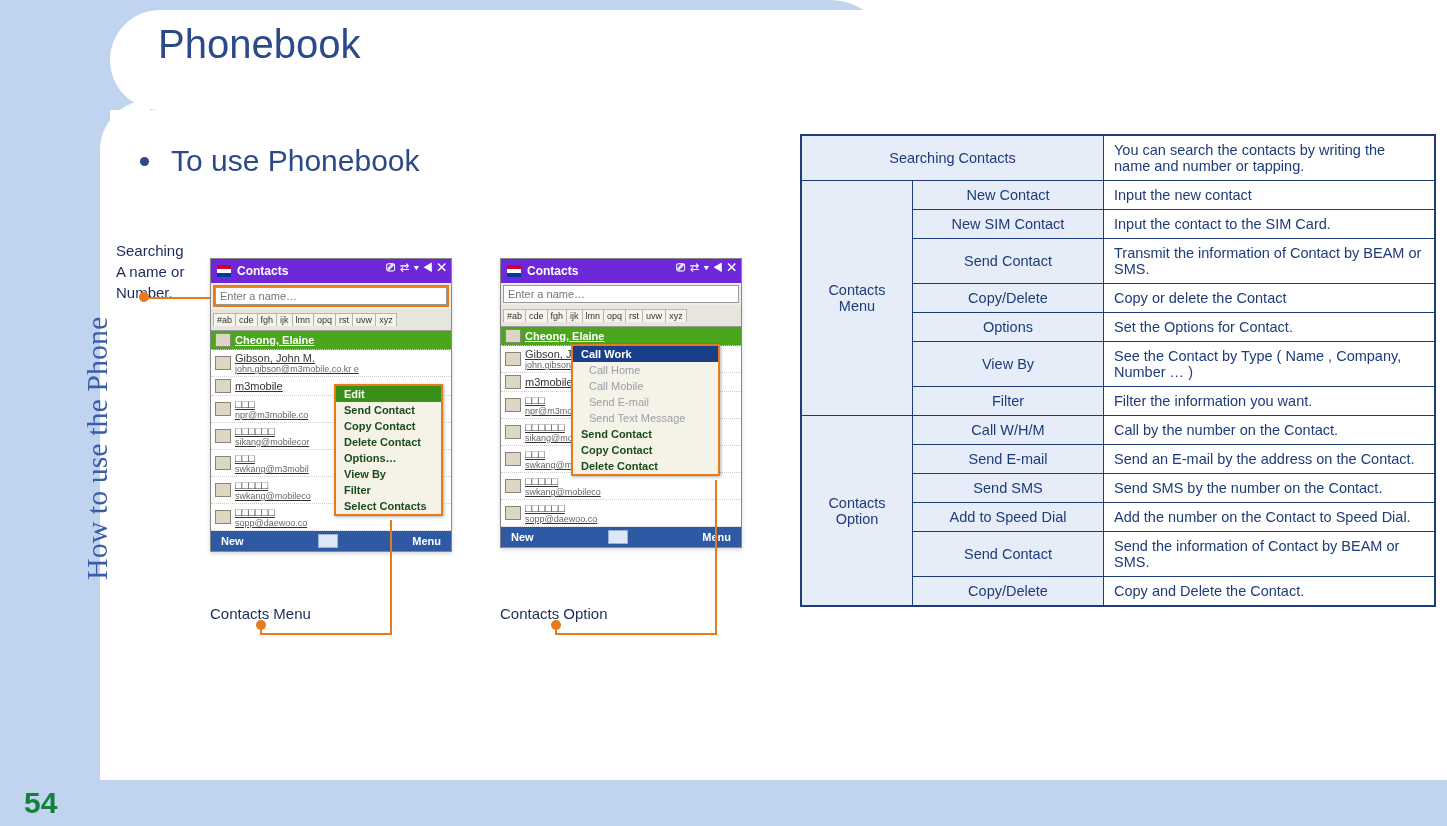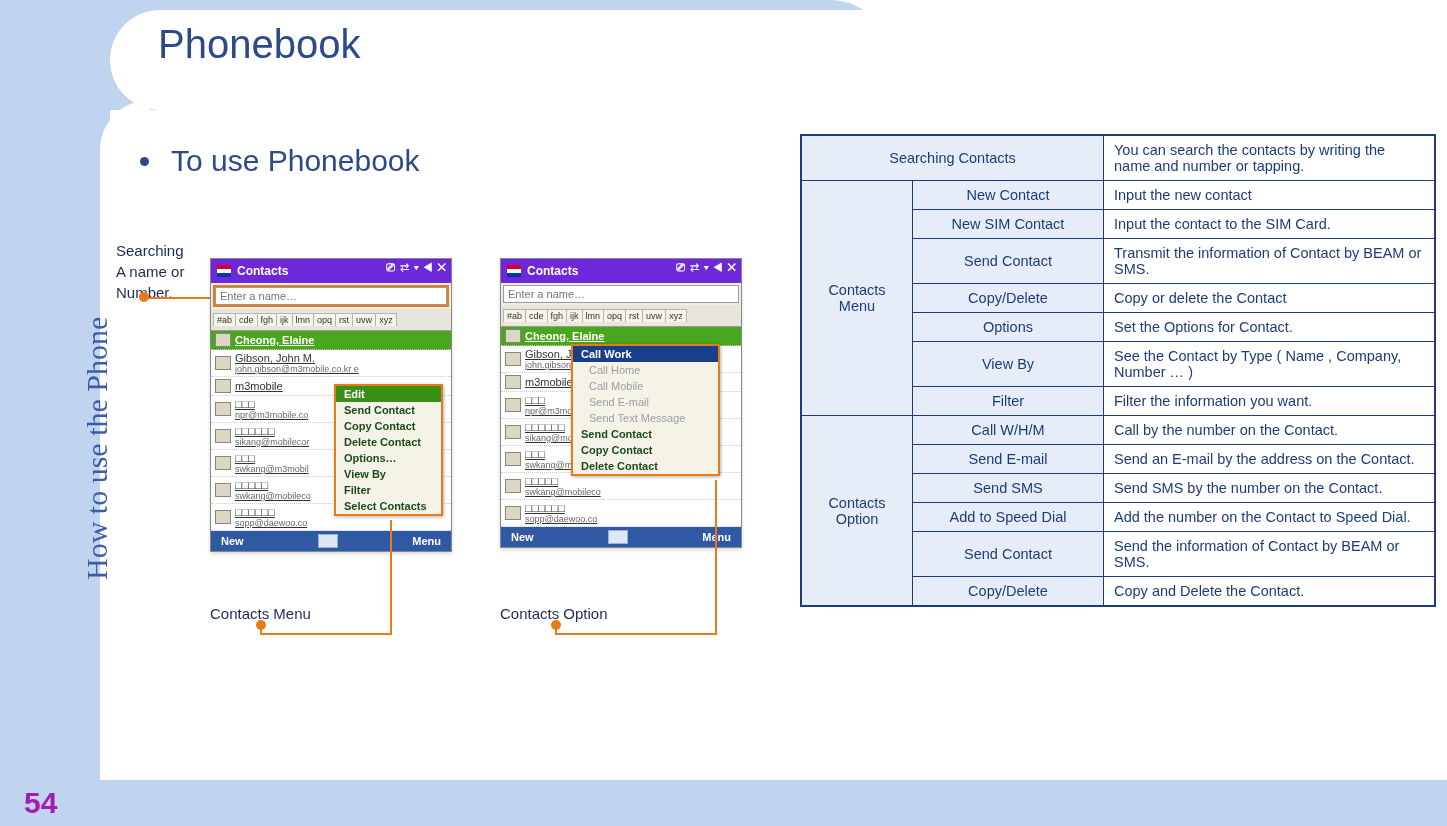--- a/index.html
+++ b/index.html
@@ -66,21 +66,21 @@
     height: 46px;
     background: #c0d4f0;
   }
 
   .page-number {
     position: absolute;
     left: 24px;
     bottom: 6px;
     font-size: 30px;
     font-weight: bold;
-    color: #a21caf;
+    color: #15803d;
   }
 
   .sidebar-text {
     position: absolute;
     left: 80px;
     top: 580px;
     transform: rotate(-90deg);
     transform-origin: left top;
     font-family: "Comic Sans MS", cursive;
     font-size: 30px;

